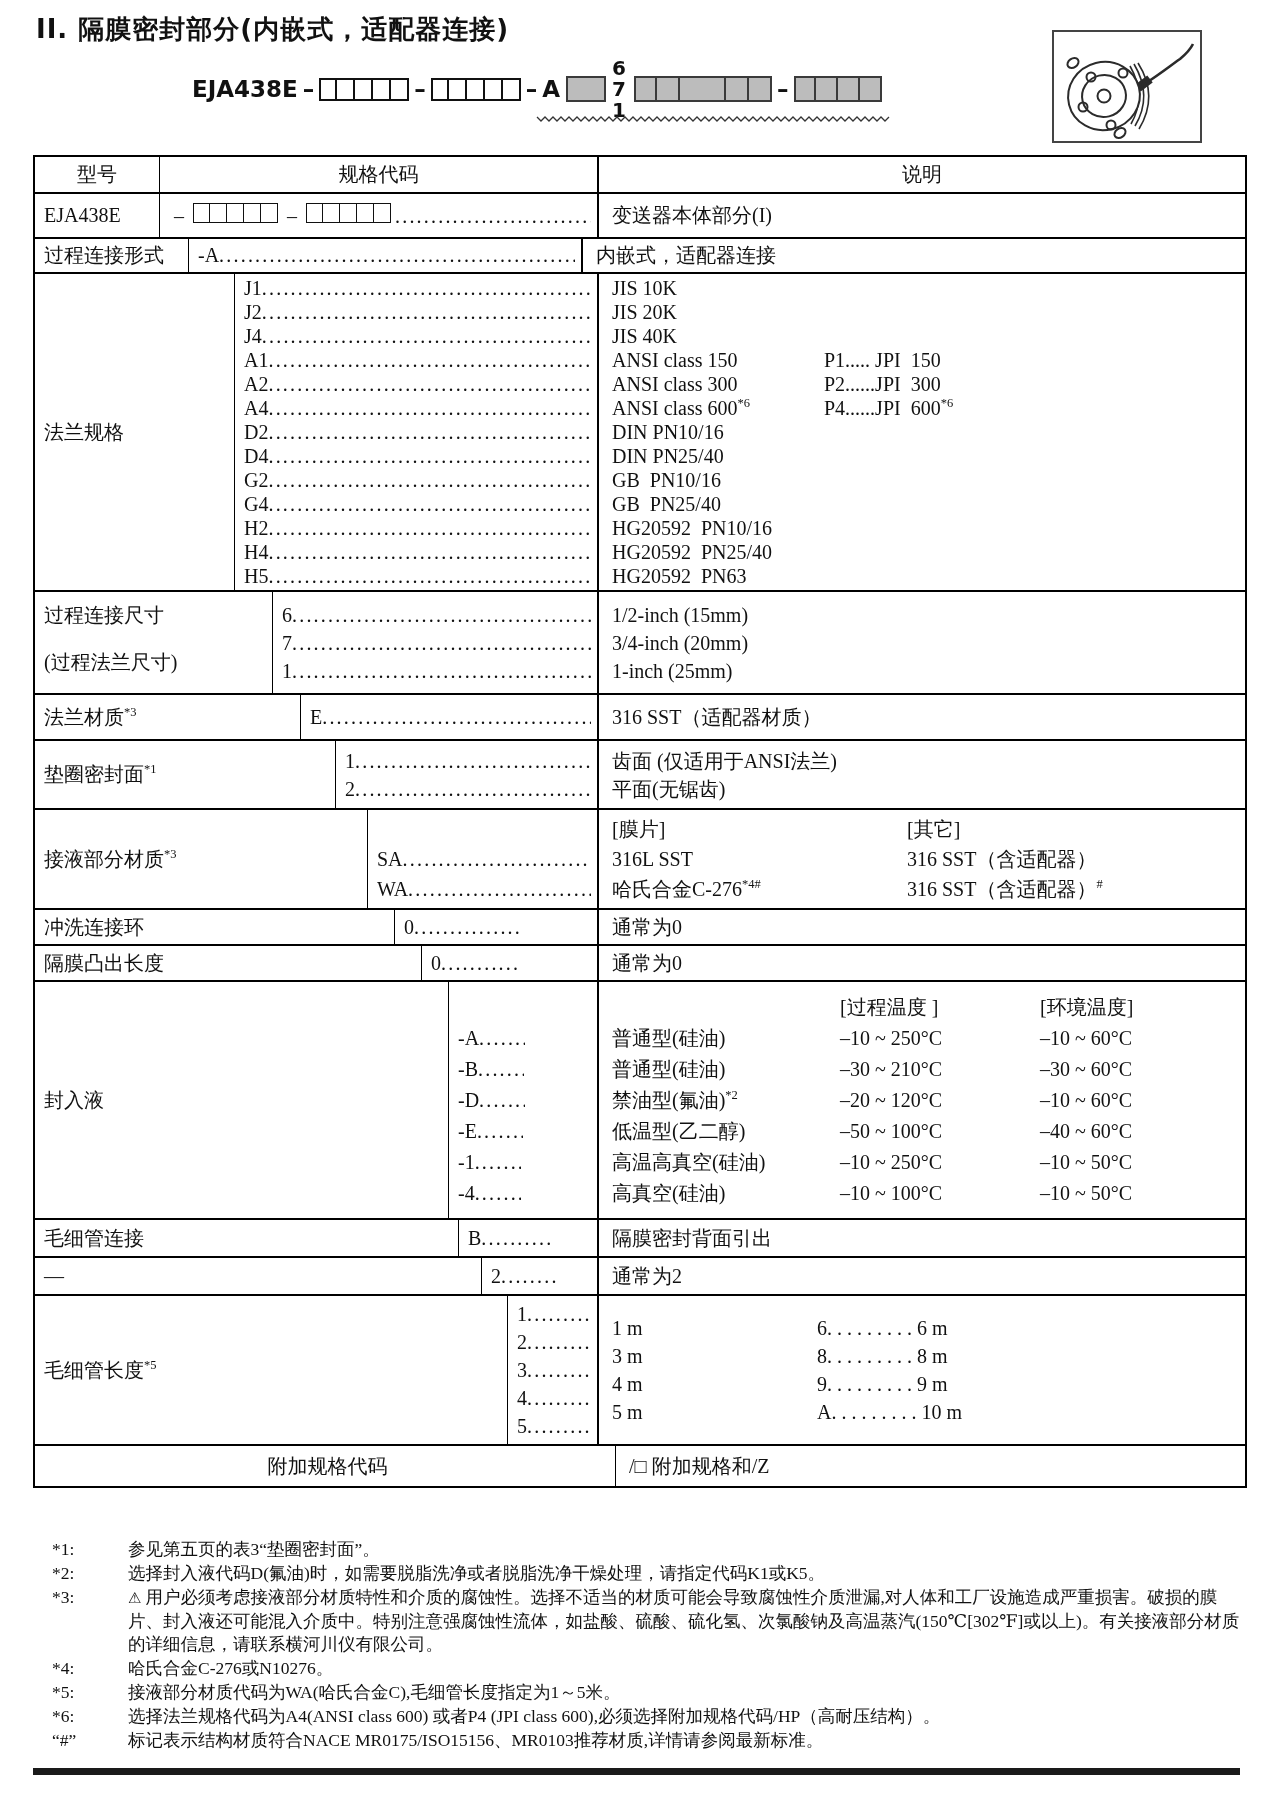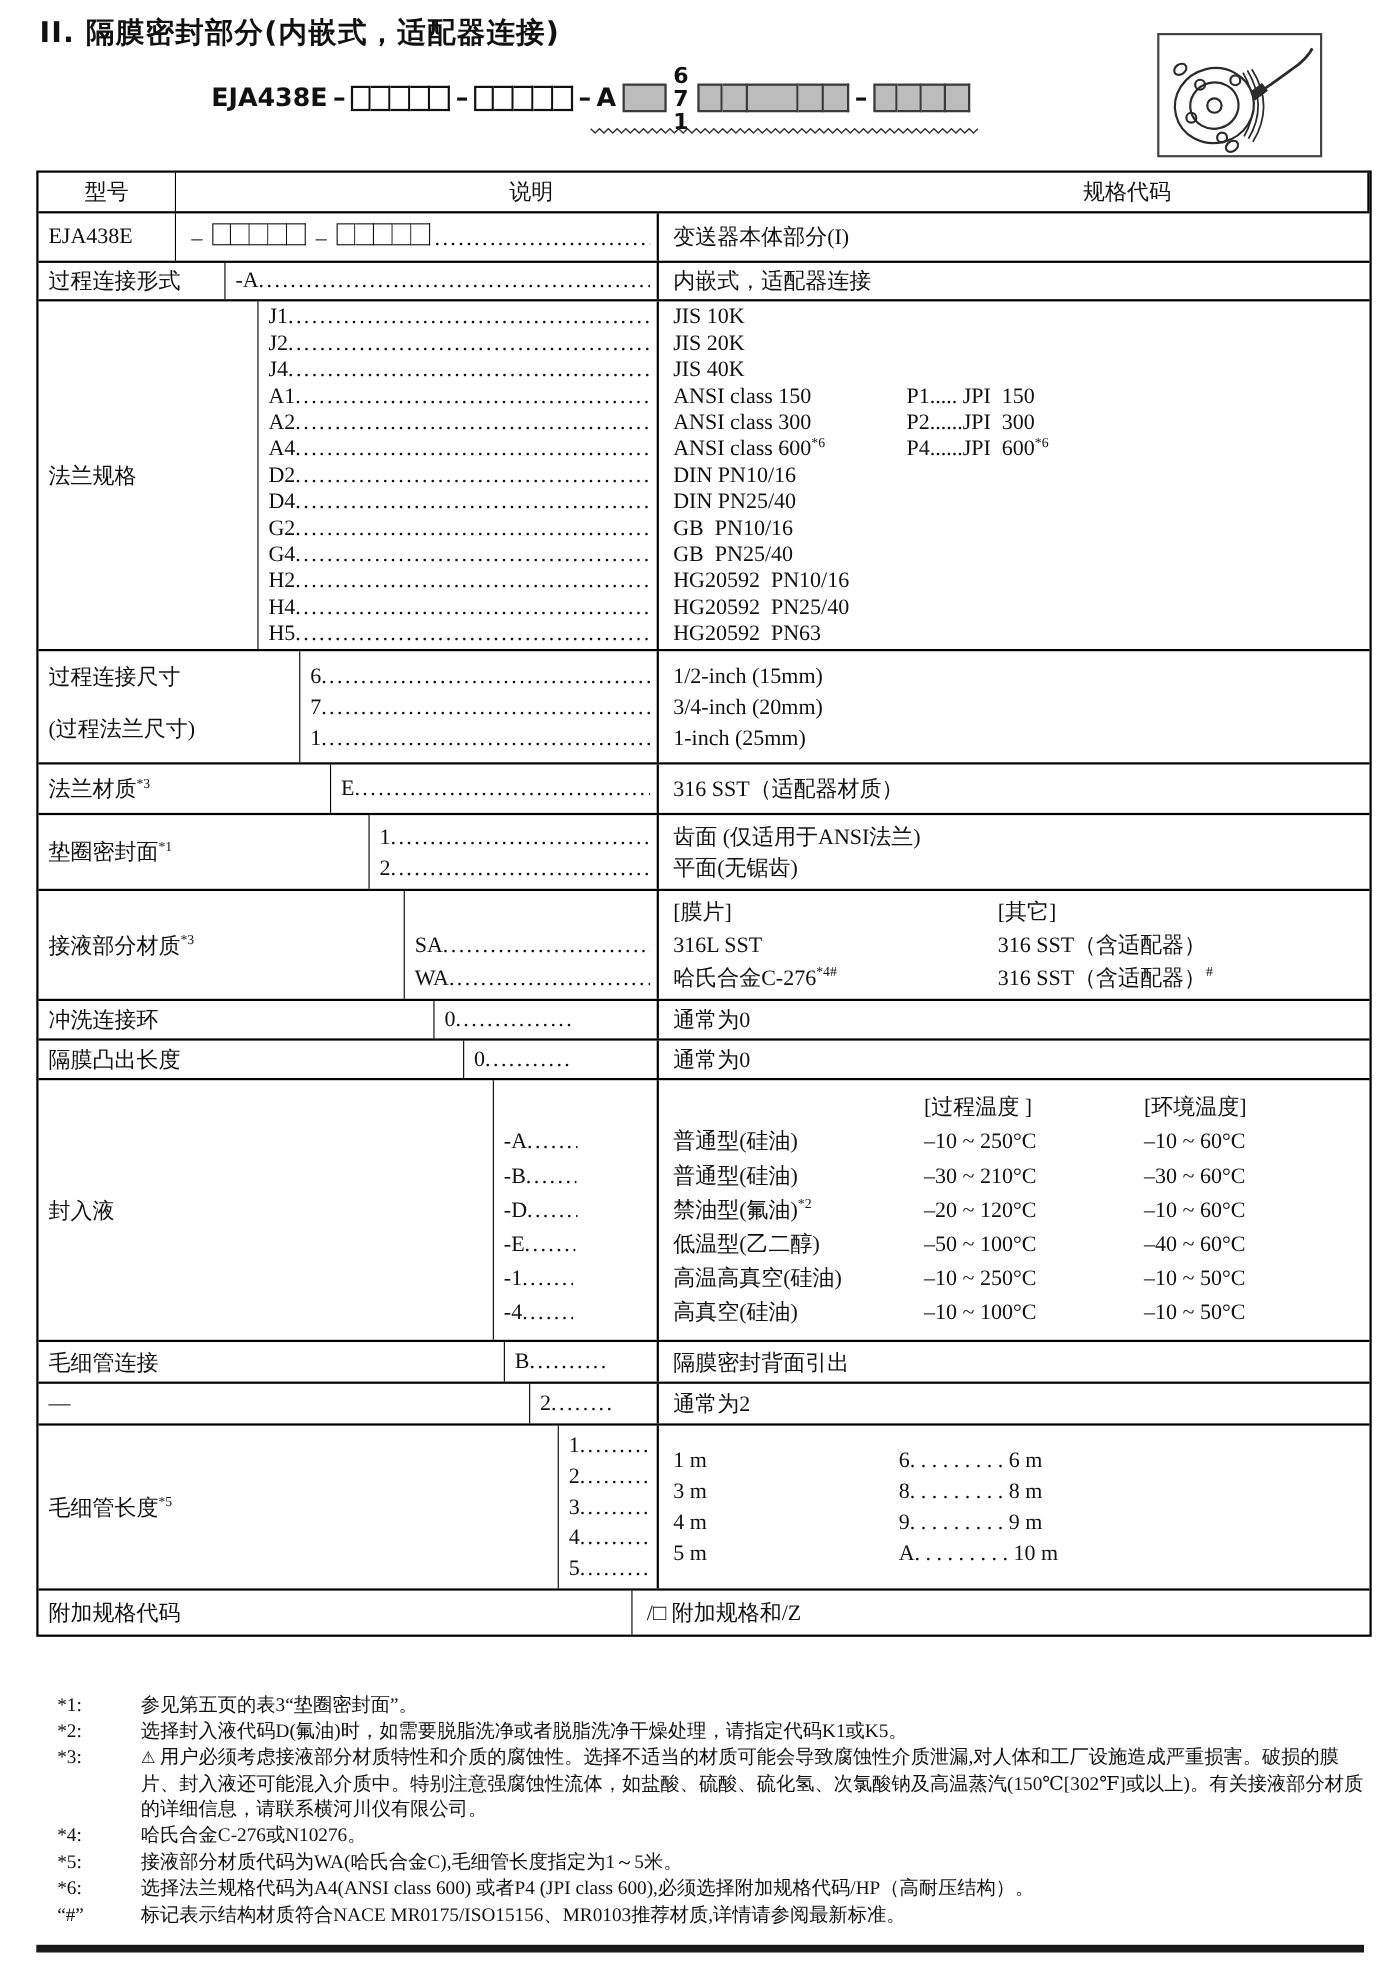--- a/index.html
+++ b/index.html
@@ -122,22 +122,22 @@
       <circle cx="69" cy="41" r="4.5"></circle>
       <ellipse cx="19" cy="31" rx="6" ry="4.5" transform="rotate(-35 19 31)"></ellipse>
       <ellipse cx="66" cy="101" rx="6" ry="4.5" transform="rotate(-35 66 101)"></ellipse>
     </g>
   </svg>
 </div>
 
 <div class="spec">
     <div class="band" style="height: 37px;">
       <div class="hcell" style="width: 125px; border-right: 1px solid rgb(0, 0, 0);">型号</div>
+      <div class="hcell" style="width: 439px; border-right: 2px solid rgb(0, 0, 0);">规格代码</div>
       <div class="hcell" style="flex: 1 1 0%;">说明</div>
-      <div class="hcell" style="width: 439px; border-right: 2px solid rgb(0, 0, 0);">规格代码</div>
     </div>
     <div class="band" style="height: 45px;">
       <div class="labelcell" style="width: 125px;">
         <span>EJA438E</span>
       </div>
       <div class="codecol" style="width: 439px;">
         <div class="line">
           <span class="mcdash">–</span>
           <div class="mb">
             <div class="mbc"></div>
@@ -157,21 +157,21 @@
           <span class="lead"></span>
         </div>
       </div>
       <div class="desccol">
         <div class="line">
           <span class="dcol">变送器本体部分(I)</span>
         </div>
       </div>
     </div>
     <div class="band" style="height: 35px;">
-      <div class="labelcell" style="width: 170px; justify-content: center;">
+      <div class="labelcell" style="width: 154px; justify-content: center;">
         <span>过程连接形式</span>
       </div>
       <div class="codecol" style="width: 394px;">
         <div class="line">
           <span class="codetext">-A</span>
           <span class="lead" style="flex: 1 1 0%;"></span>
         </div>
       </div>
       <div class="desccol">
         <div class="line">
@@ -558,21 +558,21 @@
           <span class="dcol" style="width: 205px;">4 m</span>
           <span class="dcol">9. . . . . . . . . 9 m</span>
         </div>
         <div class="line" style="height: 28px; line-height: 28px;">
           <span class="dcol" style="width: 205px;">5 m</span>
           <span class="dcol">A. . . . . . . . . 10 m</span>
         </div>
       </div>
     </div>
     <div class="band" style="height: 40px;">
-      <div class="labelcell" style="width: 540px;">
+      <div class="labelcell" style="width: 581px; text-align: center;">
         <span>附加规格代码</span>
       </div>
       <div class="desccol">
         <div class="line">
           <span class="dcol">/□ 附加规格和/Z</span>
         </div>
       </div>
     </div>
   </div>
 

